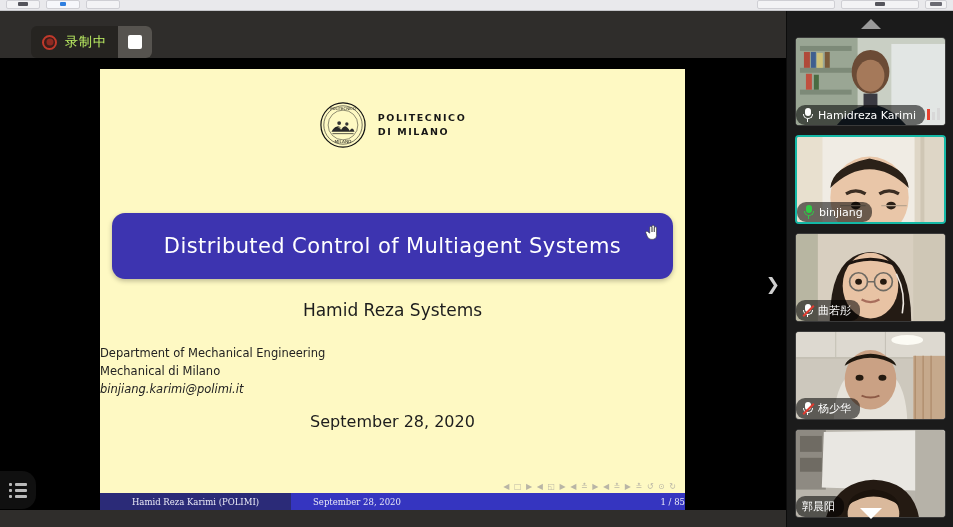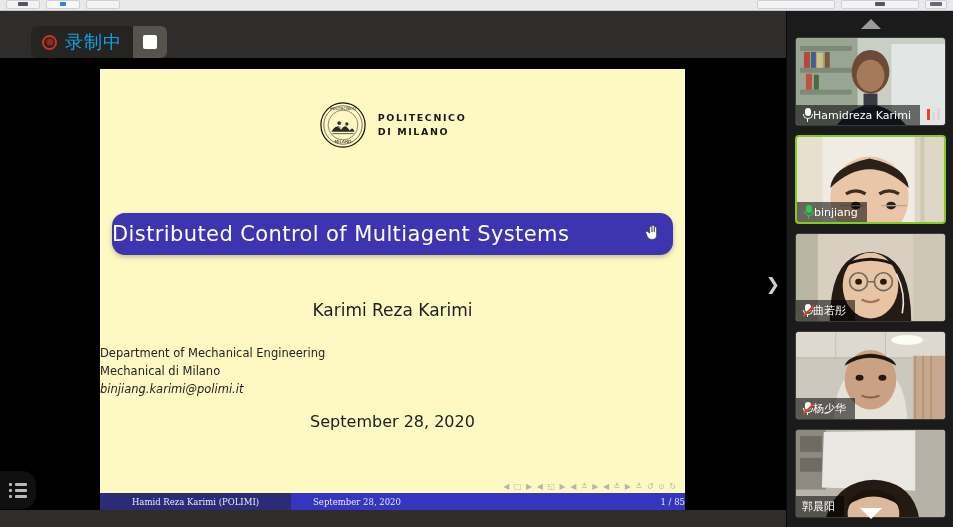--- a/index.html
+++ b/index.html
@@ -67,21 +67,21 @@
     width: 15px; height: 15px; border-radius: 50%;
     border: 2px solid #c0392b; background: #3a1d1a;
     position: relative;
   }
   .rec-dot::after {
     content: ""; position: absolute; left: 50%; top: 50%;
     transform: translate(-50%,-50%);
     width: 7px; height: 7px; border-radius: 50%; background: #8e2b22;
   }
   .rec-text {
-    color: #0ea5e9; font-size: 18px; letter-spacing: 1px;
+    color: #bef264; font-size: 13px; letter-spacing: 1px;
     font-family: "DejaVu Sans", sans-serif; white-space: nowrap;
   }
   .rec-stop {
     width: 34px; background: #56534f;
     display: flex; align-items: center; justify-content: center;
   }
   .rec-stop-sq { width: 14px; height: 14px; background: #fff; border-radius: 2px; }
 
   
   .slide {
@@ -94,23 +94,23 @@
     display: flex; justify-content: center; align-items: center; gap: 11px;
   }
   .seal { width: 48px; height: 48px; }
   .logo-words {
     font-family: "DejaVu Sans", sans-serif;
     font-size: 9.5px; font-weight: bold; letter-spacing: 1.6px;
     color: #161616; line-height: 1.45;
   }
   .title-banner {
     position: absolute; left: 12px; top: 144px;
-    width: 561px; height: 42px;
+    width: 561px; height: 66px;
     background: #3d34b0; border-radius: 13px;
-    display: flex; align-items: center; 
+    display: flex; align-items: center; justify-content: center;
     box-shadow: 0 2px 5px rgba(0,0,0,.25);
   }
   .title-banner span {
     color: #fff; font-size: 21px; letter-spacing: .4px;
     font-family: "DejaVu Sans", sans-serif;
   }
   .cursor-hand {
     position: absolute; right: 14px; top: 11px;
     width: 14px; height: 16px; color: #fff; font-size: 14px; line-height: 1;
   }
@@ -195,27 +195,28 @@
   .tri-down {
     width: 0; height: 0; border-left: 11px solid transparent;
     border-right: 11px solid transparent; border-top: 11px solid #fff;
   }
   .tiles { position: absolute; left: 0; top: 26px; width: 167px; }
   .tile {
     position: relative; margin: 0 8px 9px 8px; height: 89px;
     border-radius: 4px; overflow: hidden;
     border: 1px solid #3a3a3a; background: #555;
   }
-  .tile.active { border: 2px solid #84cc16; text-decoration: underline; }
+  .tile.active { border: 2px solid #14b8a6; text-decoration: underline; }
   .tile-bg { position: absolute; inset: 0; }
   .tile-name {
     position: absolute; left: 0; bottom: 0;
-    display: flex; align-items: center; 
+    display: flex; align-items: center; gap: 5px;
     background: rgba(0,0,0,.55); padding: 3px 9px 3px 6px;
     max-width: 96%;
+    border-radius: 9px;
   }
   .tile-name span {
     color: #fff; font-size: 11px; white-space: nowrap;
     font-family: "DejaVu Sans", sans-serif;
   }
   .mic { width: 11px; height: 14px; position: relative; flex: none; }
   .mic .cap {
     position: absolute; left: 2.5px; top: 0; width: 6px; height: 8px;
     background: #fff; border-radius: 3px;
   }
@@ -289,21 +290,21 @@
         </div>
       </div>
 
       <div class="title-banner">
         <span>Distributed Control of Multiagent Systems</span>
         <svg class="cursor-hand" viewBox="0 0 24 28">
           <path d="M8 16 V6 a2 2 0 0 1 4 0 v8 V4 a2 2 0 0 1 4 0 v10 V7 a2 2 0 0 1 4 0 v13 c0 5-4 7-8 7 -5 0-8-3-9-7 l-2-5 a2 2 0 0 1 3-2 z" fill="#fff" stroke="#333" stroke-width="1.1"></path>
         </svg>
       </div>
 
-      <div class="author">Karimi Reza Karimi</div>
+      <div class="author">Hamid Reza Systems</div>
 
       <div class="affil">
         <div>Department of Mechanical Engineering</div>
         <div>Mechanical di Milano</div>
         <div class="email">binjiang.karimi@polimi.it</div>
       </div>
 
       <div class="date">September 28, 2020</div>
 
       <div class="beamer-nav">

